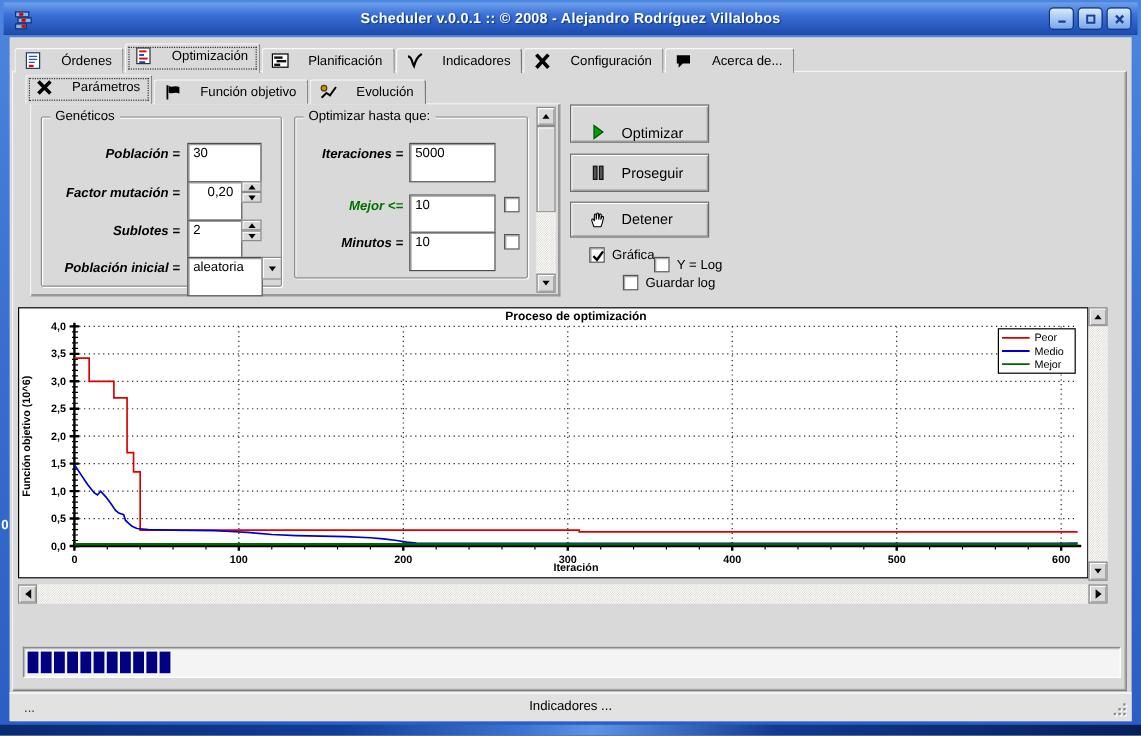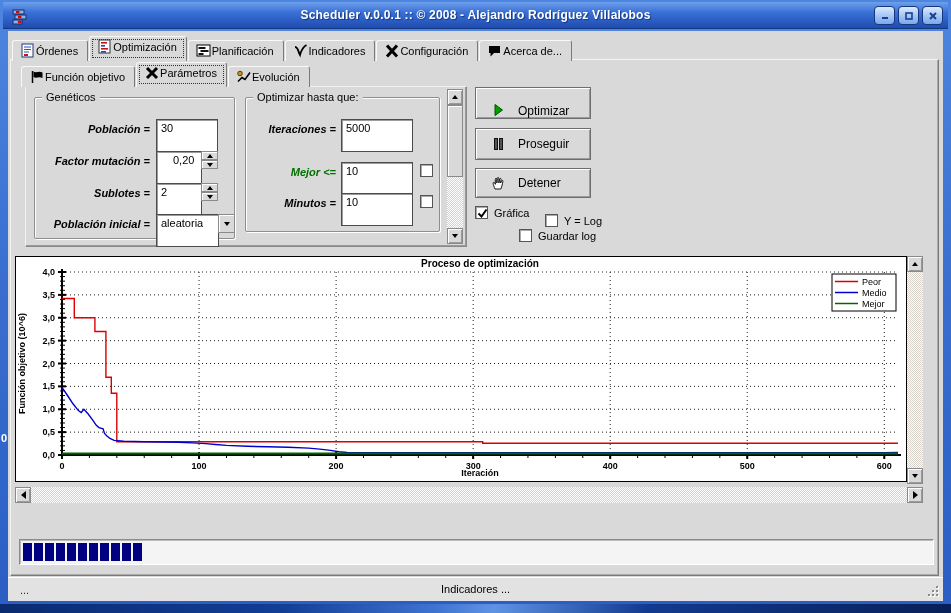--- a/index.html
+++ b/index.html
@@ -16,21 +16,21 @@
   .title-text { width:100%; text-align:center; color:#fff; font-size:12px; font-weight:bold;
     text-shadow:1px 1px 1px #123a80; letter-spacing:.2px; }
   .win-buttons { position:absolute; right:5px; top:4px; display:flex; gap:3px; }
   .win-btn { width:21px; height:19px; border-radius:4px;
     background:linear-gradient(180deg,#dcebfc,#9cc0f4 60%,#7aa8ec);
     border:1px solid #16377e; display:flex; align-items:center; justify-content:center; }
   
   .content { position:absolute; left:8px; top:31px; width:935px; height:570px; background:#d9d9d9; }
   
   .main-tabs { position:absolute; left:4px; top:5px; height:25px; display:flex; align-items:flex-end; z-index:5; }
-  .tab { display:flex; align-items:center; gap:0; padding:2px 9px 3px 7px; height:21px;
+  .tab { display:flex; align-items:center; gap:15px; padding:2px 9px 3px 7px; height:21px;
     font-size:11px; color:#000; background:#d9d9d9;
     border:1px solid #7a7a7a; border-bottom:none; border-top-color:#f8f8f8; border-left-color:#f8f8f8;
     border-radius:3px 3px 0 0; margin-right:1px; position:relative; }
   .tab.selected { height:25px; padding-bottom:6px; z-index:6;
     outline:1px dotted #333; outline-offset:-4px; }
   .tab .ticon { width:16px; height:16px; flex:0 0 auto; }
   
   .tab-page { position:absolute; left:2px; top:28px; width:929px; height:517px; background:#d9d9d9;
     border:1px solid #7a7a7a; border-top-color:#f4f4f4; border-left-color:#f4f4f4;
     box-shadow:inset -1px -1px 0 #aaa; z-index:4; }
@@ -185,32 +185,32 @@
         <svg class="ticon" viewBox="0 0 16 16">
           <path d="M2 3 h11 v7 h-6 l-3.5 3.5 v-3.5 h-1.5 z" fill="#000"></path>
         </svg>
         <span>Acerca de...</span>
       </div>
     </div>
 
     <div class="tab-page">
 
       <div class="sub-tabs">
+        <div class="tab selected">
+          <svg class="ticon" viewBox="0 0 16 16">
+            <path d="M3 3 L13 13 M13 3 L3 13" stroke="#000" stroke-width="3"></path>
+          </svg>
+          <span>Parámetros</span>
+        </div>
         <div class="tab">
           <svg class="ticon" viewBox="0 0 16 16">
             <path d="M3.5 2 v12" stroke="#000" stroke-width="1.5"></path>
             <path d="M4.5 2.5 c3 2 5 -1 9 1 v5.5 c-4 -2 -6 1 -9 -1 z" fill="#000"></path>
           </svg>
           <span>Función objetivo</span>
-        </div>
-        <div class="tab selected">
-          <svg class="ticon" viewBox="0 0 16 16">
-            <path d="M3 3 L13 13 M13 3 L3 13" stroke="#000" stroke-width="3"></path>
-          </svg>
-          <span>Parámetros</span>
         </div>
         <div class="tab">
           <svg class="ticon" viewBox="0 0 16 16">
             <circle cx="4" cy="4.5" r="2.3" fill="#c89020" stroke="#553c00"></circle>
             <path d="M2 12.5 L6 8.5 L9 10.5 L14 3.5" stroke="#000" stroke-width="1.6" fill="none"></path>
           </svg>
           <span>Evolución</span>
         </div>
       </div>
 
@@ -288,21 +288,21 @@
         <span>Detener</span>
       </div>
       <div class="action-btn" style="left:464px; top:68px;">
         <svg width="16" height="16" viewBox="0 0 16 16">
           <rect x="4.5" y="2.5" width="3" height="11" fill="#555" stroke="#111"></rect>
           <rect x="9.5" y="2.5" width="3" height="11" fill="#555" stroke="#111"></rect>
         </svg>
         <span>Proseguir</span>
       </div>
 
-      <div class="cb-row" style="left:464px; top:146px;">
+      <div class="cb-row" style="left:480px; top:146px;">
         <span class="checkbox checked">
           <svg width="13" height="13">
               <path d="M2.5 6.5 L5.5 9.5 L10.5 2.5" stroke="#000" stroke-width="2" fill="none"></path>
             </svg>
         </span>
         <span>Gráfica</span>
       </div>
       <div class="cb-row" style="left:534px; top:154px;">
         <span class="checkbox">
           

